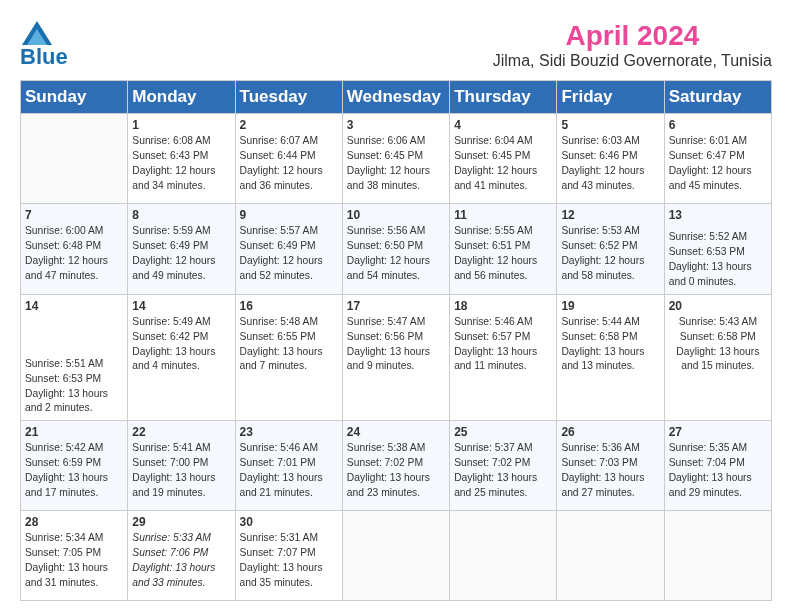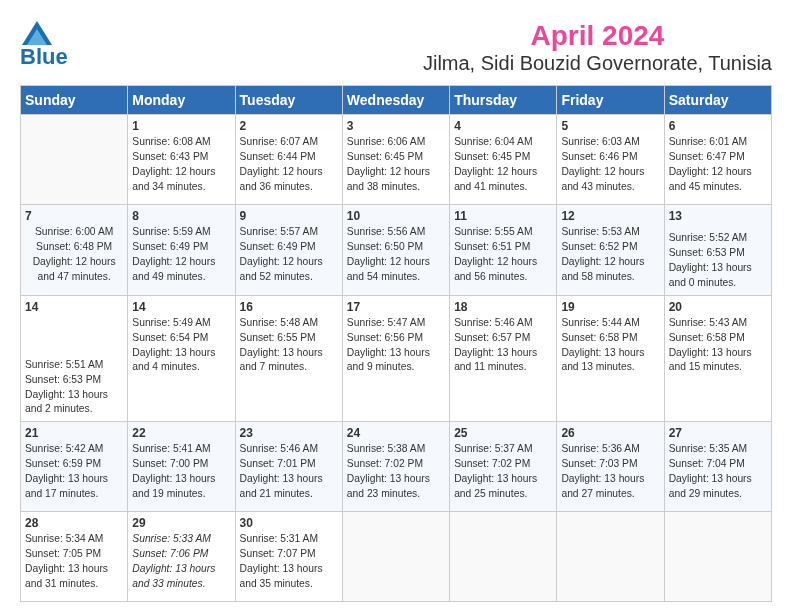--- a/index.html
+++ b/index.html
@@ -37,32 +37,32 @@
     .title-block {
       text-align: right;
     }
     .month-title {
       font-size: 28px;
       font-weight: bold;
       color: #ec4899;
       text-align: center;
     }
     .location-title {
-      font-size: 20px;
+      font-size: 16px;
       color: #333;
     }
     table {
       width: 100%;
       border-collapse: collapse;
       table-layout: fixed;
     }
     thead tr th {
       background-color: #2f6db5;
       color: #fff;
-      font-size: 14px;
+      font-size: 17px;
       font-weight: bold;
       padding: 6px 4px;
       text-align: left;
       border: 1px solid #ccc;
     }
     tbody tr td {
       border: 1px solid #ccc;
       vertical-align: top;
       padding: 4px 4px;
       font-size: 10.5px;
@@ -163,21 +163,21 @@
           <div class="day-number">6</div>
           <div class="day-info" style="white-space: pre-line;">Sunrise: 6:01 AM
 Sunset: 6:47 PM
 Daylight: 12 hours
 and 45 minutes.</div>
         </td>
       </tr>
       <tr>
         <td>
           <div class="day-number">7</div>
-          <div class="day-info" style="white-space: pre-line; text-align: center;">Sunrise: 6:00 AM
+          <div class="day-info" style="white-space: pre-line;">Sunrise: 6:00 AM
 Sunset: 6:48 PM
 Daylight: 12 hours
 and 47 minutes.</div>
         </td>
         <td>
           <div class="day-number">8</div>
           <div class="day-info" style="white-space: pre-line;">Sunrise: 5:59 AM
 Sunset: 6:49 PM
 Daylight: 12 hours
 and 49 minutes.</div>
@@ -222,21 +222,21 @@
         <td>
           <div class="day-number">14</div>
           <div class="day-info" style="white-space: pre-line; margin-top: 44px;">Sunrise: 5:51 AM
 Sunset: 6:53 PM
 Daylight: 13 hours
 and 2 minutes.</div>
         </td>
         <td>
           <div class="day-number">14</div>
           <div class="day-info" style="white-space: pre-line;">Sunrise: 5:49 AM
-Sunset: 6:54 PM
+Sunset: 6:42 PM
 Daylight: 13 hours
 and 4 minutes.</div>
         </td>
         <td>
           <div class="day-number">16</div>
           <div class="day-info" style="white-space: pre-line;">Sunrise: 5:48 AM
 Sunset: 6:55 PM
 Daylight: 13 hours
 and 7 minutes.</div>
         </td>
@@ -256,21 +256,21 @@
         </td>
         <td>
           <div class="day-number">19</div>
           <div class="day-info" style="white-space: pre-line;">Sunrise: 5:44 AM
 Sunset: 6:58 PM
 Daylight: 13 hours
 and 13 minutes.</div>
         </td>
         <td>
           <div class="day-number">20</div>
-          <div class="day-info" style="white-space: pre-line;">Sunrise: 5:43 AM
+          <div class="day-info" style="white-space: pre-line; text-align: center;">Sunrise: 5:43 AM
 Sunset: 6:58 PM
 Daylight: 13 hours
 and 15 minutes.</div>
         </td>
       </tr>
       <tr>
         <td>
           <div class="day-number">21</div>
           <div class="day-info" style="white-space: pre-line;">Sunrise: 5:42 AM
 Sunset: 6:59 PM

